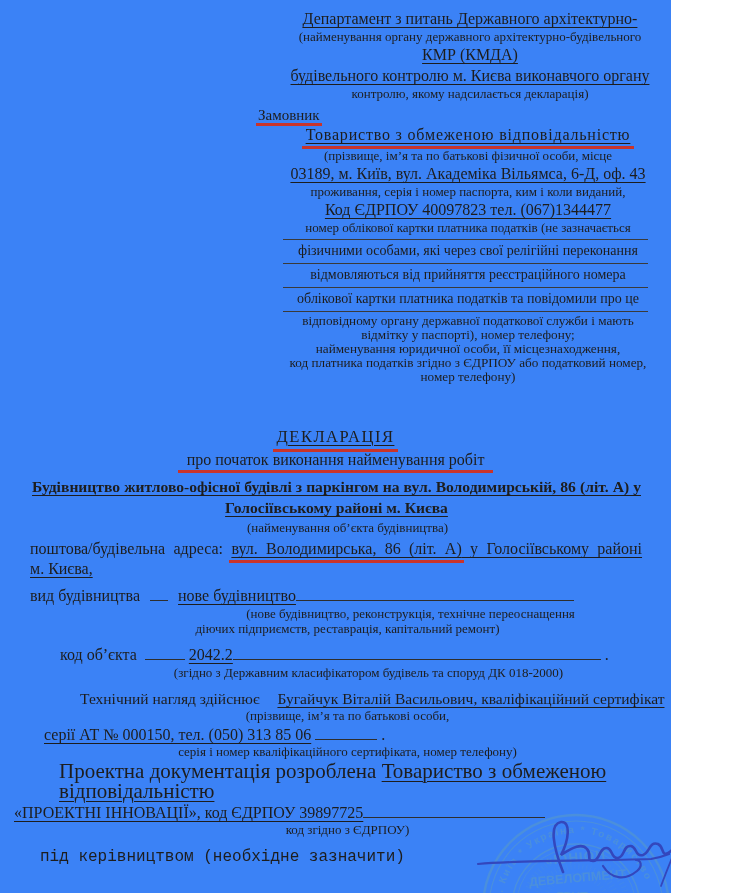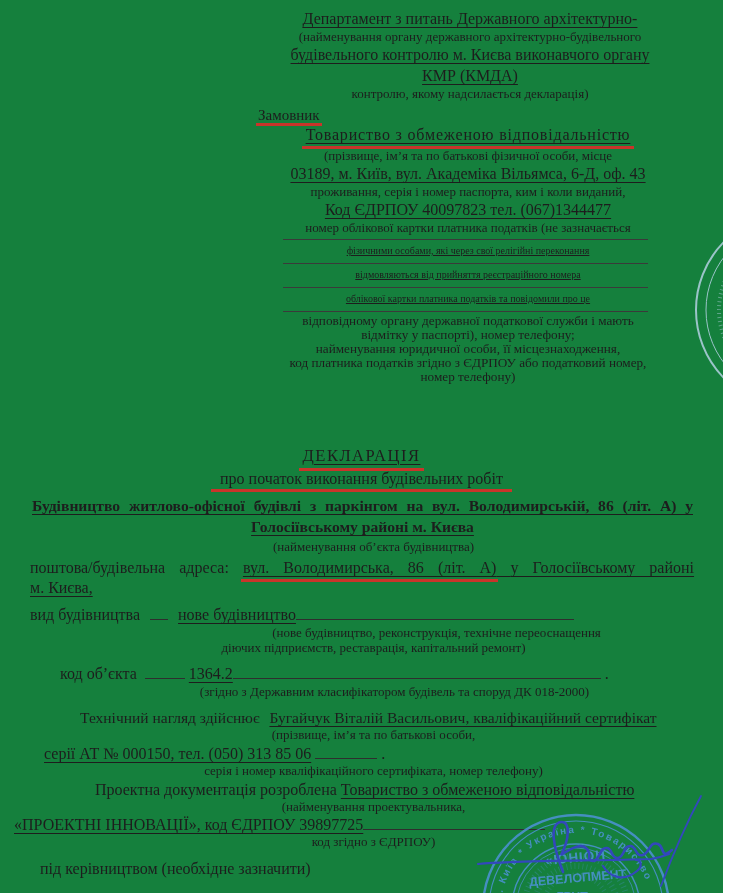--- a/index.html
+++ b/index.html
@@ -1,17 +1,17 @@
 <!DOCTYPE html>
 <html style="--red: #c9342a; --stamp: #4e92d8; --sig: #3347bd; --faint: #bdd5ec;"><head>
 <meta charset="utf-8">
 <style>
   html,body{margin:0;padding:0;background:#ffffff;}
   .page{
-    position:relative;width:723px;height:893px;background:#15803d;overflow:hidden;
+    position:relative;width:671px;height:893px;background:#3b82f6;overflow:hidden;
     font-family:"Liberation Serif","DejaVu Serif",serif;color:#1d1d1d;
   }
   
   .big{font-size:16px;line-height:21px;}
   .hint{font-size:13px;line-height:15px;}
   .u{text-decoration:underline;text-underline-offset:3px;text-decoration-thickness:1.2px;}
   .ls{letter-spacing:0.8px;}
   .blank{display:inline-block;border-bottom:1.2px solid #2e2e2e;height:15px;vertical-align:baseline;}
   
   .redu{position:relative;}
@@ -21,58 +21,58 @@
   .redsub{position:relative;}
   .redsub::after{content:"";position:absolute;left:-9px;right:-9px;bottom:-5px;height:3.4px;background:var(--red,#c9342a);}
   .redaddr{position:relative;}
   .redaddr::after{content:"";position:absolute;left:-2px;right:-2px;bottom:-6px;height:3.2px;background:var(--red,#c9342a);}
   
   .hdr{width:430px;margin:8px 0 0 255px;text-align:center;}
   .custlabel{margin:6px 0 0 258px;font-size:15px;line-height:16px;}
   .cust{width:480px;margin:1px 0 0 228px;text-align:center;}
   .cust .row{margin-bottom:1px;}
   .cust .sep{border-top:1.4px solid #3a3a3a;margin:4px 60px 2px 55px;height:0;}
-  .mid{font-size:10px;line-height:17px;text-decoration:underline;}
+  .mid{font-size:14px;line-height:17px;}
   .tail{font-size:13.2px;line-height:14px;}
-  .titleblk{text-align:center;margin-top:62px;}
+  .titleblk{text-align:center;margin-top:43px;}
   .t1{font-size:16.5px;letter-spacing:1.5px;line-height:20px;}
   .t2{font-size:16px;line-height:22px;margin-top:2px;}
   .objname{margin:5px 30px 0 32px;font-weight:bold;font-size:15.6px;line-height:21px;}
   .jst{text-align:justify;text-align-last:justify;}
   .ctr{text-align:center;}
   .hintc{text-align:center;font-size:13px;line-height:15px;margin:0;padding-left:24px;}
   .sx63{transform:translateX(63px);}
   .sx21{transform:translateX(21px);}
   .line{margin:0;font-size:16px;line-height:20px;}
   .addr1{margin:4px 29px 0 30px;text-align:justify;text-align-last:justify;}
   .addr2{margin:0 0 2px 30px;}
   .vid{margin:6px 0 0 30px;}
   .kod{margin:8px 0 0 60px;}
   .tech{margin:9px 0 0 80px;font-size:15.5px;}
   .ser{margin:1px 0 0 40px;}
-  .pro{margin:2px 0 0 95px;font-size:16px;}
+  .pro{margin:2px 0 0 59px;font-size:21px;}
   .inn{margin:1px 0 0 14px;}
-  .pid{margin:10px 0 0 40px;}
+  .pid{margin:10px 0 0 40px;font-family:Liberation Mono, monospace;}
   
   .absgfx{position:absolute;}
   .stampstroke{fill:none;stroke:var(--stamp,#4e92d8);}
   .stamptext{fill:var(--stamp,#4e92d8);font-family:"Liberation Sans","DejaVu Sans",sans-serif;font-weight:bold;}
   .sigstroke{fill:none;stroke:var(--sig,#3347bd);stroke-linecap:round;}
   .faintstroke{fill:none;stroke:var(--faint,#bdd5ec);}
 </style>
 </head>
 <body>
 
 <div class="page">
 
   <section class="hdr">
     <div class="big"><span class="u">Департамент з питань Державного архітектурно-</span></div>
     <div class="hint">(найменування органу державного архітектурно-будівельного</div>
+    <div class="big"><span class="u" style="padding:0 10px;">КМР (КМДА)</span></div>
     <div class="big"><span class="u">будівельного контролю м. Києва виконавчого органу</span></div>
-    <div class="big"><span class="u" style="padding:0 10px;">КМР (КМДА)</span></div>
     <div class="hint">контролю, якому надсилається декларація)</div>
   </section>
 
   <div class="custlabel">
     <span class="redlabel">Замовник</span>
   </div>
 
   <section class="cust">
     <div class="big row"><span class="u redu ls">Товариство з обмеженою відповідальністю</span></div>
     <div class="hint" style="margin-top:3px;">(прізвище, ім’я та по батькові фізичної особи, місце</div>
@@ -89,21 +89,21 @@
     <div class="sep"></div>
     <div class="tail">відповідному органу державної податкової служби і мають</div>
     <div class="tail">відмітку у паспорті), номер телефону;</div>
     <div class="tail">найменування юридичної особи, її місцезнаходження,</div>
     <div class="tail">код платника податків згідно з ЄДРПОУ або податковий номер,</div>
     <div class="tail">номер телефону)</div>
   </section>
 
   <section class="titleblk">
     <div class="t1"><span class="u redu">ДЕКЛАРАЦІЯ</span></div>
-    <div class="t2"><span class="redsub">про початок виконання будівельних робіт</span></div>
+    <div class="t2"><span class="redsub">про початок виконання найменування робіт</span></div>
   </section>
 
   <section class="objname">
     <div class="jst"><span class="u">Будівництво житлово-офісної будівлі з паркінгом на вул. Володимирській, 86 (літ. А) у</span></div>
     <div class="ctr"><span class="u">Голосіївському районі м. Києва</span></div>
   </section>
   <p class="hintc" style="margin-top:2px;">(найменування об’єкта будівництва)</p>
 
   <p class="line addr1">
     <span>поштова/будівельна адреса:</span>
@@ -115,41 +115,40 @@
     <span>вид будівництва</span>
     <span class="blank" style="width:18px;margin:0 6px;"></span>
     <span class="u">нове будівництво</span><span class="blank" style="width:278px;"></span>
   </p>
   <p class="hintc sx63">(нове будівництво, реконструкція, технічне переоснащення</p>
   <p class="hintc">діючих підприємств, реставрація, капітальний ремонт)</p>
 
   <p class="line kod">
     <span>код об’єкта</span>
     <span class="blank" style="width:40px;margin-left:4px;"></span>
-    <span class="u">1364.2</span><span class="blank" style="width:368px;"></span>
+    <span class="u">2042.2</span><span class="blank" style="width:368px;"></span>
     <span>.</span>
   </p>
   <p class="hintc sx21">(згідно з Державним класифікатором будівель та споруд ДК 018-2000)</p>
 
   <p class="line tech">
     <span>Технічний нагляд здійснює</span>
-    <span class="u" style="padding-left:6px;">Бугайчук Віталій Васильович,  кваліфікаційний сертифікат</span>
+    <span class="u" style="padding-left:6px;margin-left:8px;">Бугайчук Віталій Васильович,  кваліфікаційний сертифікат</span>
   </p>
   <p class="hintc" style="line-height:14px;">(прізвище, ім’я та по батькові особи,</p>
   <p class="line ser">
     <span class="u" style="padding:0 4px;text-decoration:underline;">серії АТ № 000150, тел. (050) 313 85 06</span><span class="blank" style="width:62px;"></span>
     <span>.</span>
   </p>
   <p class="hintc" style="line-height:14px;">серія і номер кваліфікаційного сертифіката, номер телефону)</p>
 
   <p class="line pro">
     <span>Проектна документація розроблена</span>
     <span class="u">Товариство з обмеженою відповідальністю</span>
   </p>
-  <p class="hintc" style="line-height:13px;">(найменування проектувальника,</p>
   <p class="line inn">
     <span class="u">«ПРОЕКТНІ ІННОВАЦІЇ», код ЄДРПОУ 39897725</span><span class="blank" style="width:182px;"></span>
   </p>
   <p class="hintc" style="line-height:14px;">код згідно з ЄДРПОУ)</p>
 
   <p class="line pid">під керівництвом (необхідне зазначити)</p>
 
   <svg class="absgfx" style="left:683px;top:203px;opacity:.8;" width="56" height="214" viewBox="0 0 56 214">
     <circle class="faintstroke" cx="110" cy="107" r="97" stroke-width="2"></circle>
     <circle class="faintstroke" cx="110" cy="107" r="87" stroke-width="1"></circle>

